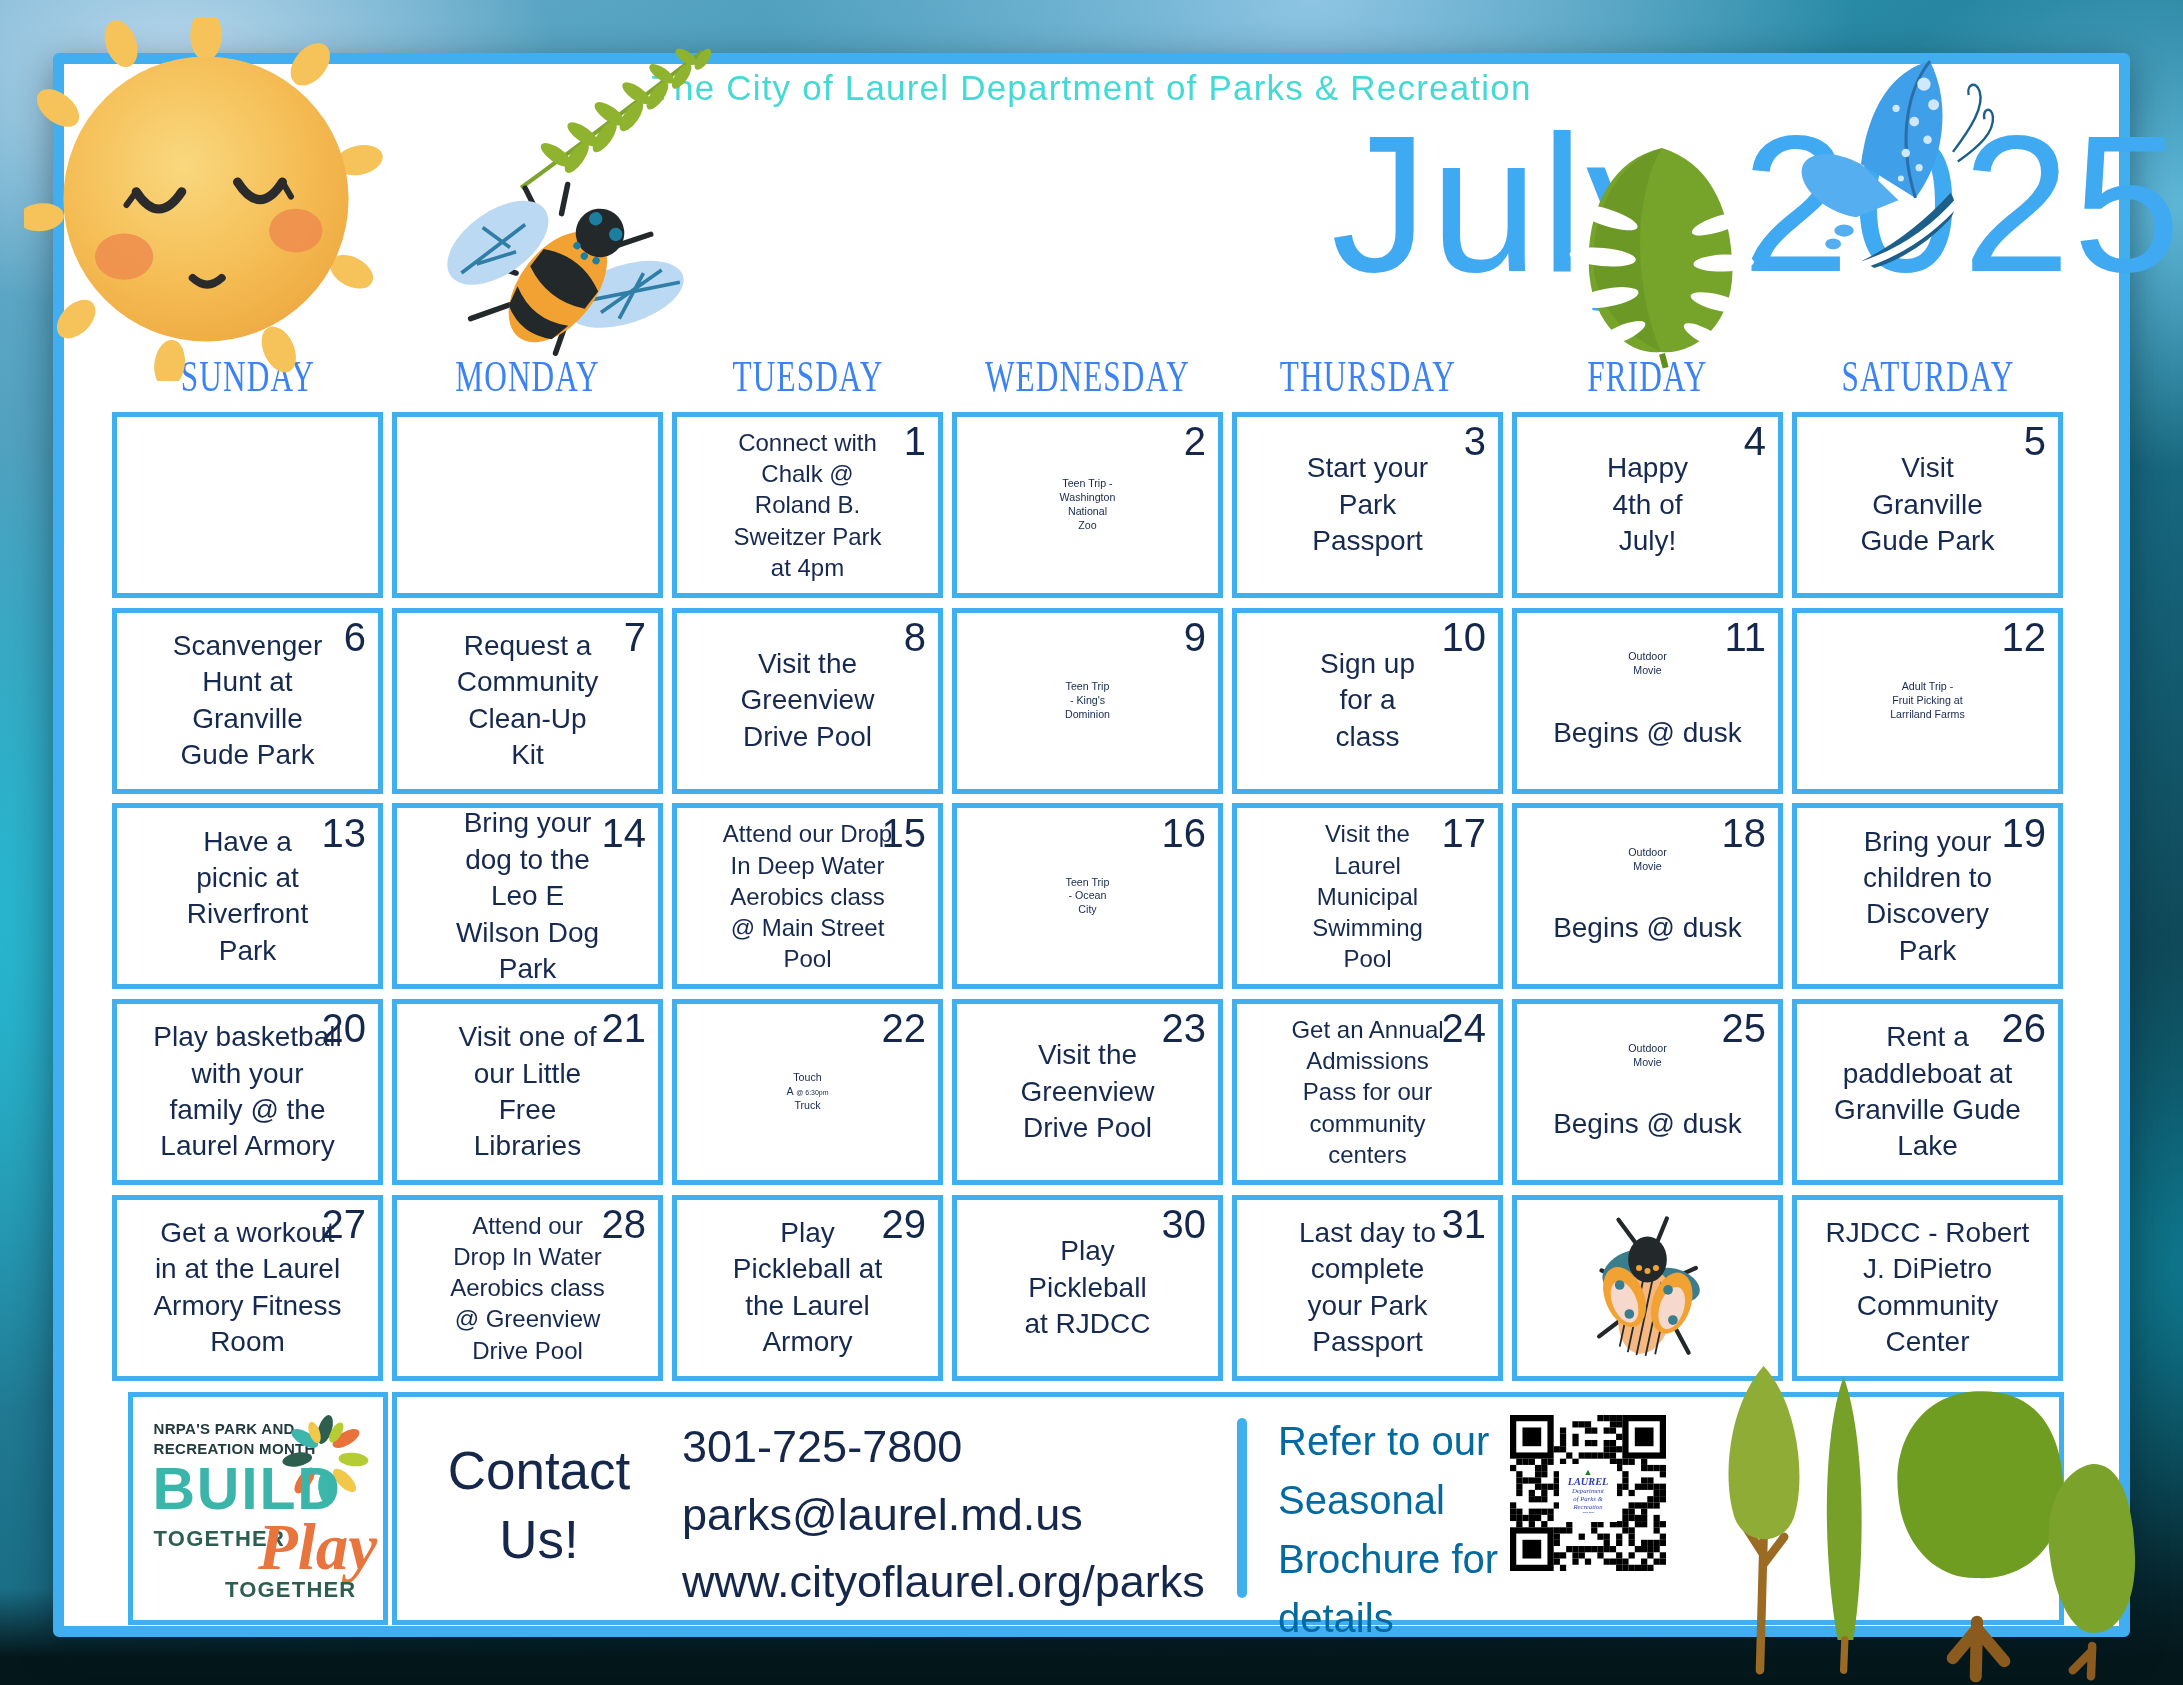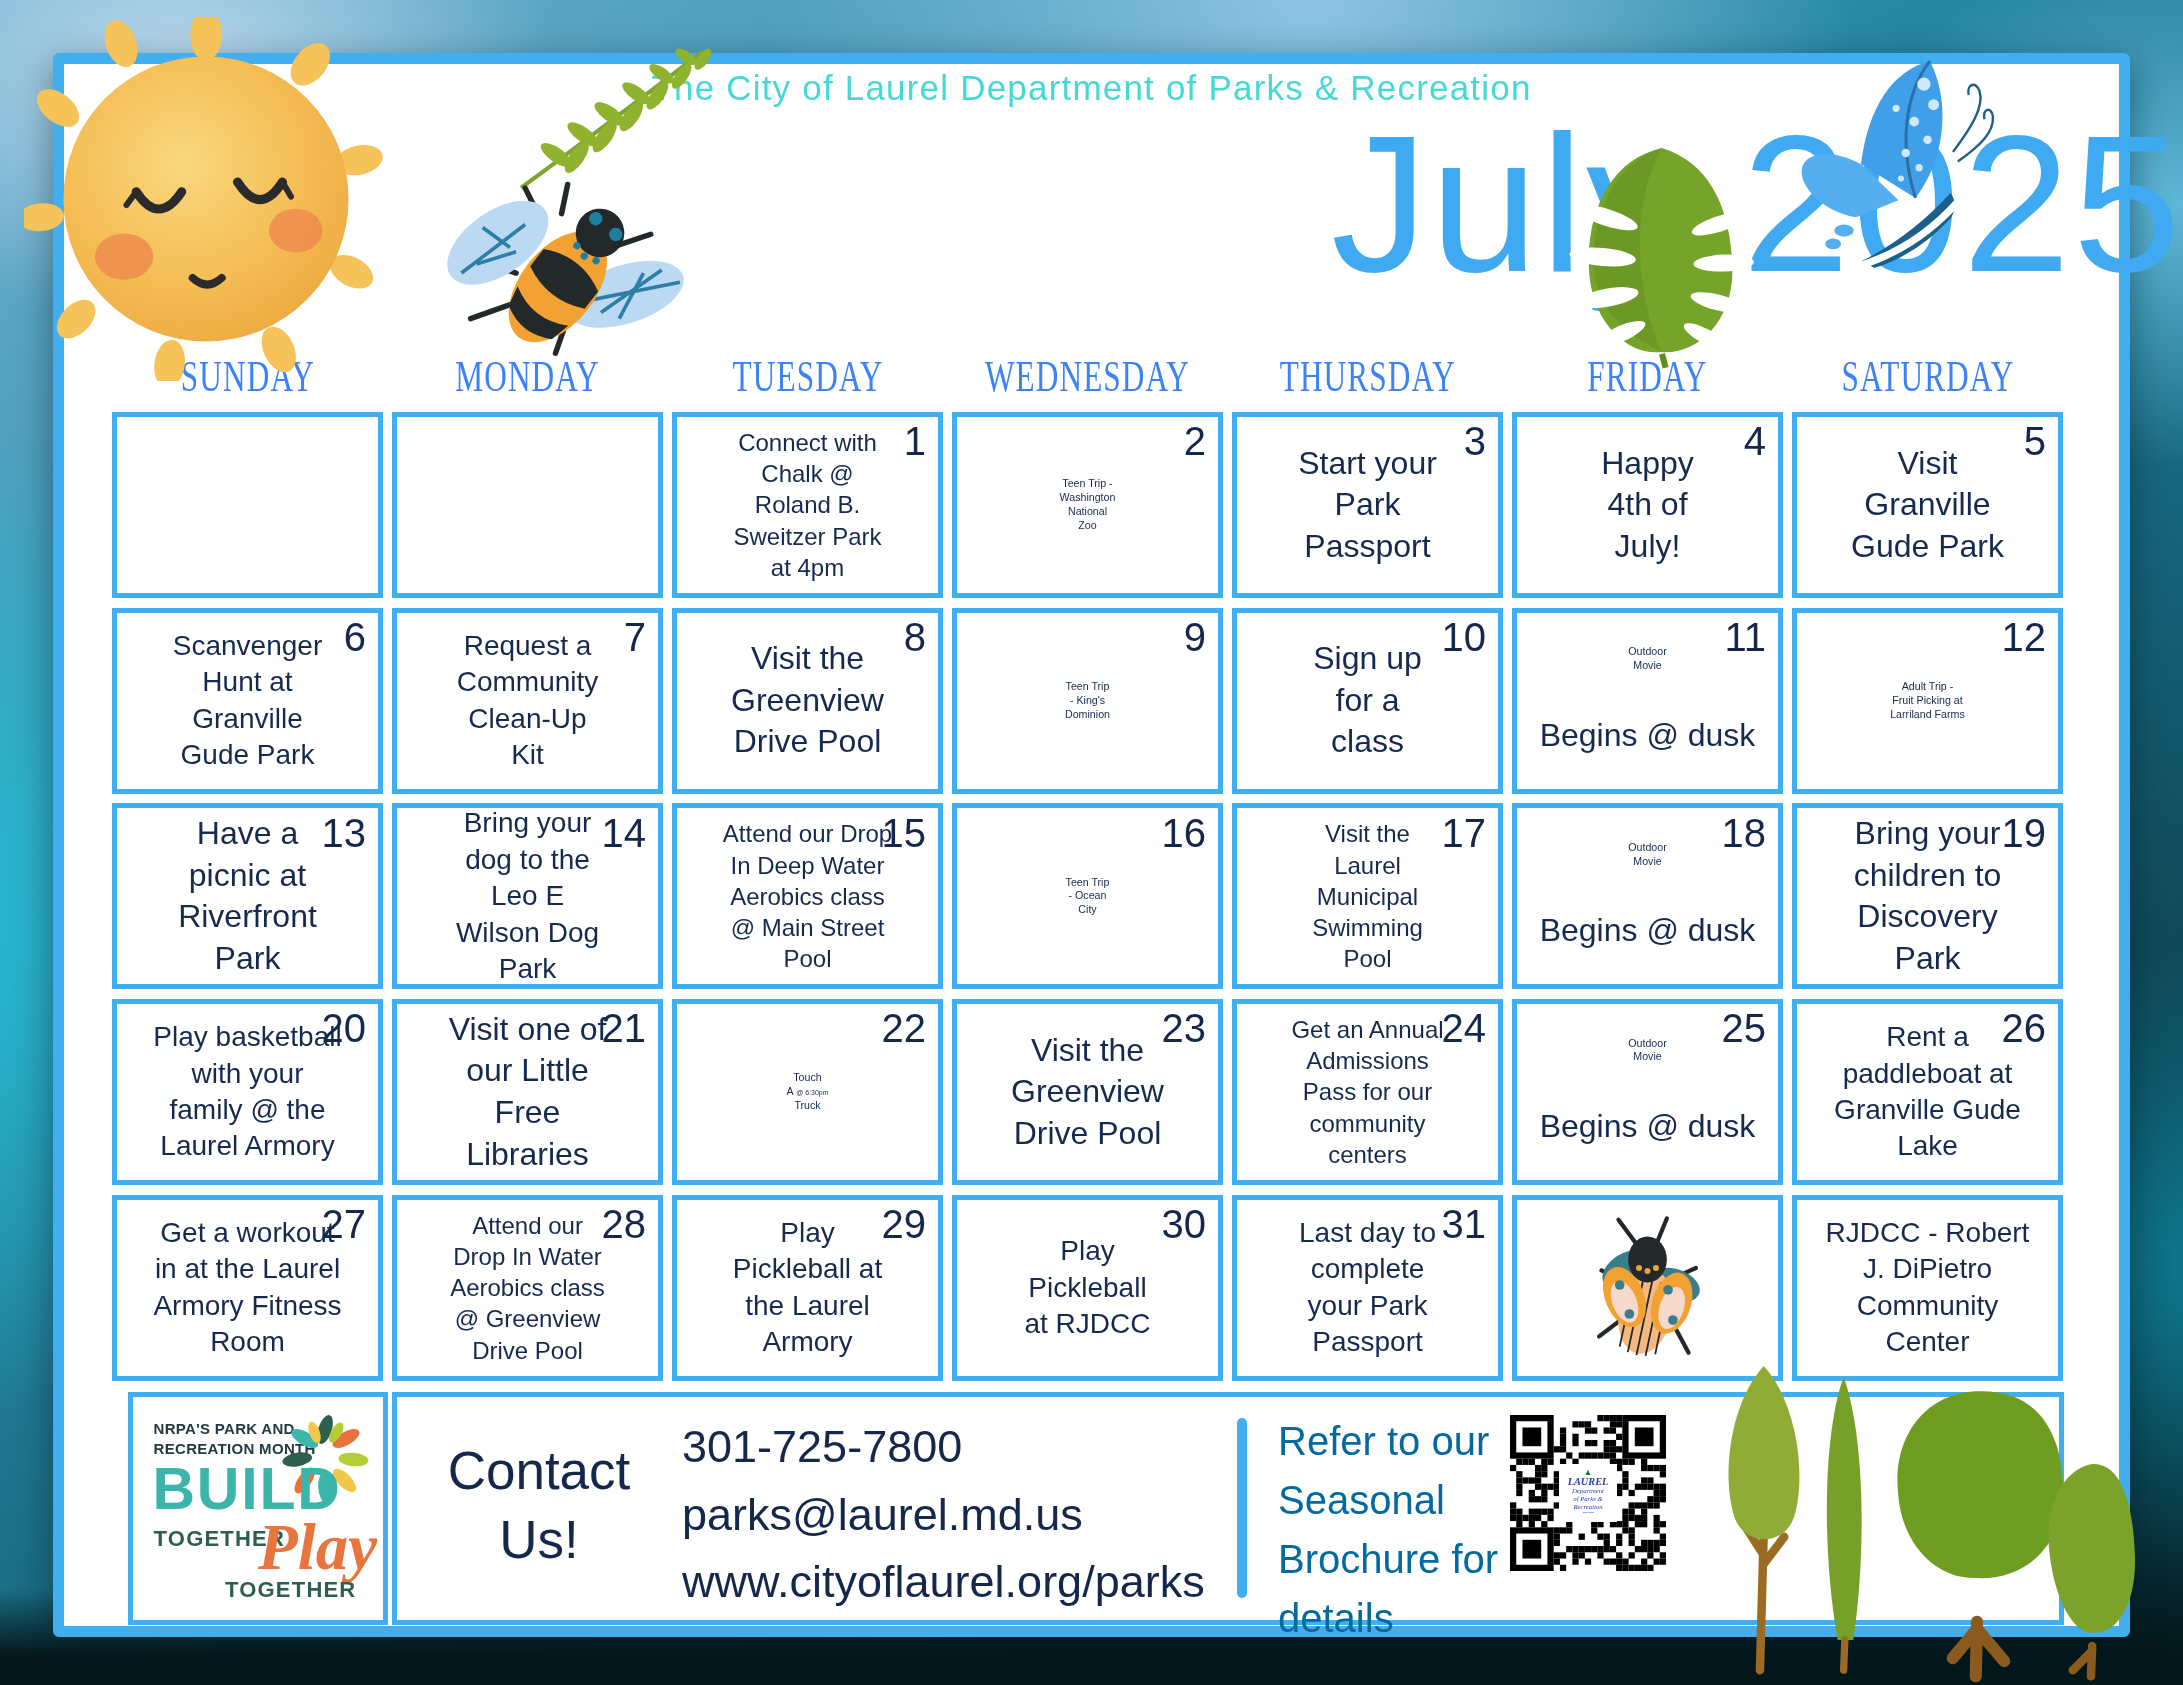--- a/index.html
+++ b/index.html
@@ -45,21 +45,21 @@
     column-gap:9px; row-gap:9.7px; }
   .cell { position:relative; background:#fff; border:5.5px solid #41aef0;
     display:flex; align-items:center; justify-content:center; text-align:center;
     color:#16294f; overflow:hidden; }
   .daynum { position:absolute; top:2.4px; right:12px; font-size:40px; color:#15274b; z-index:2; }
   .ctext { width:100%; padding:8.5px 13.3px; z-index:1; }
   .cline { line-height:1.3; }
   .seg { color:#16294f; }
   .sz-sm .seg { font-size:24px; }
   .sz-md .seg { font-size:28px; }
-  .sz-lg .seg { font-size:32px; }
+  .sz-lg .seg { font-size:28px; }
   .sz-xl .seg { font-size:35px; }
   .seg.b { font-weight:400; font-size:1.1em; }
   .seg.s { font-size:.72em; font-weight:400; }
 
   
   .footer-logo-cell { position:absolute; left:128px; top:1392px; width:260px; height:233px;
     background:#fff; border:5.5px solid #41aef0; z-index:4; }
   .footer-wide-cell { position:absolute; left:392px; top:1392px; width:1672px; height:233px;
     background:#fff; border:5.5px solid #41aef0; z-index:4; }
   .contact-label { position:absolute; left:42px; top:40px; width:200px; text-align:center;

